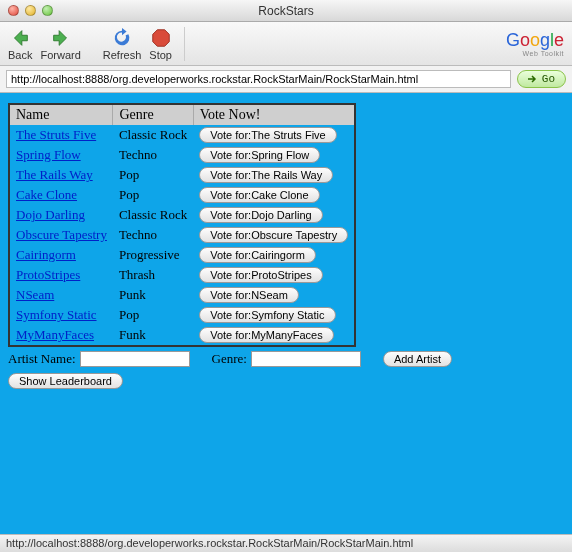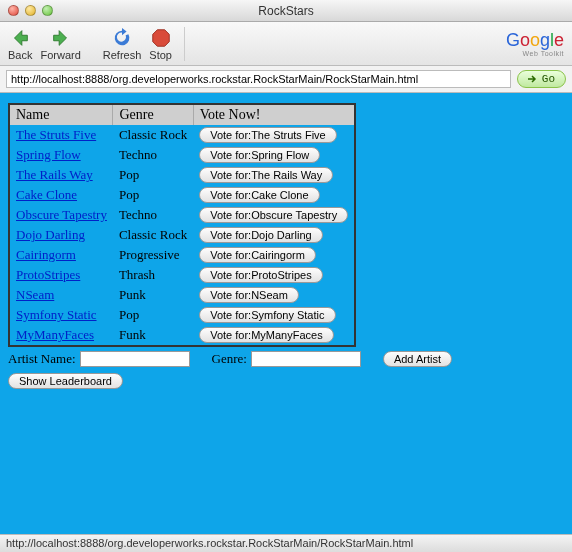--- a/index.html
+++ b/index.html
@@ -177,28 +177,28 @@
           <td><a class="artist-link">The Rails Way</a></td>
           <td>Pop</td>
           <td><button class="pill">Vote for:The Rails Way</button></td>
         </tr>
         <tr>
           <td><a class="artist-link">Cake Clone</a></td>
           <td>Pop</td>
           <td><button class="pill">Vote for:Cake Clone</button></td>
         </tr>
         <tr>
+          <td><a class="artist-link">Dojo Darling</a></td>
+          <td>Classic Rock</td>
+          <td><button class="pill">Vote for:Dojo Darling</button></td>
+        </tr>
+        <tr>
           <td><a class="artist-link">Obscure Tapestry</a></td>
           <td>Techno</td>
           <td><button class="pill">Vote for:Obscure Tapestry</button></td>
-        </tr>
-        <tr>
-          <td><a class="artist-link">Dojo Darling</a></td>
-          <td>Classic Rock</td>
-          <td><button class="pill">Vote for:Dojo Darling</button></td>
         </tr>
         <tr>
           <td><a class="artist-link">Cairingorm</a></td>
           <td>Progressive</td>
           <td><button class="pill">Vote for:Cairingorm</button></td>
         </tr>
         <tr>
           <td><a class="artist-link">ProtoStripes</a></td>
           <td>Thrash</td>
           <td><button class="pill">Vote for:ProtoStripes</button></td>

